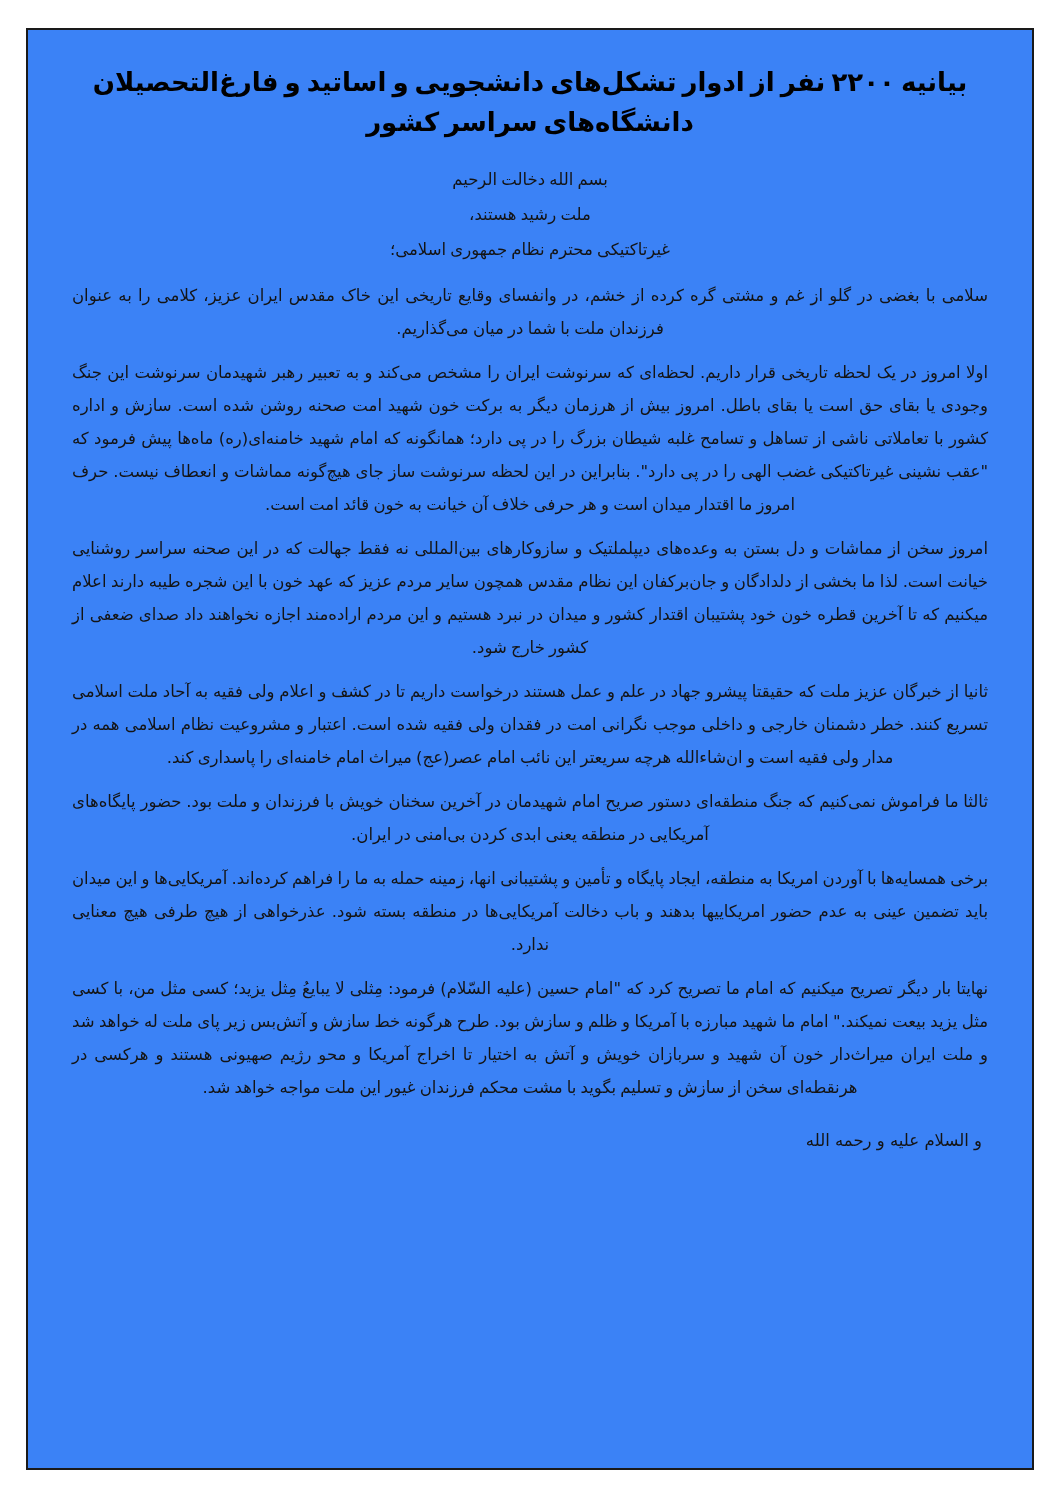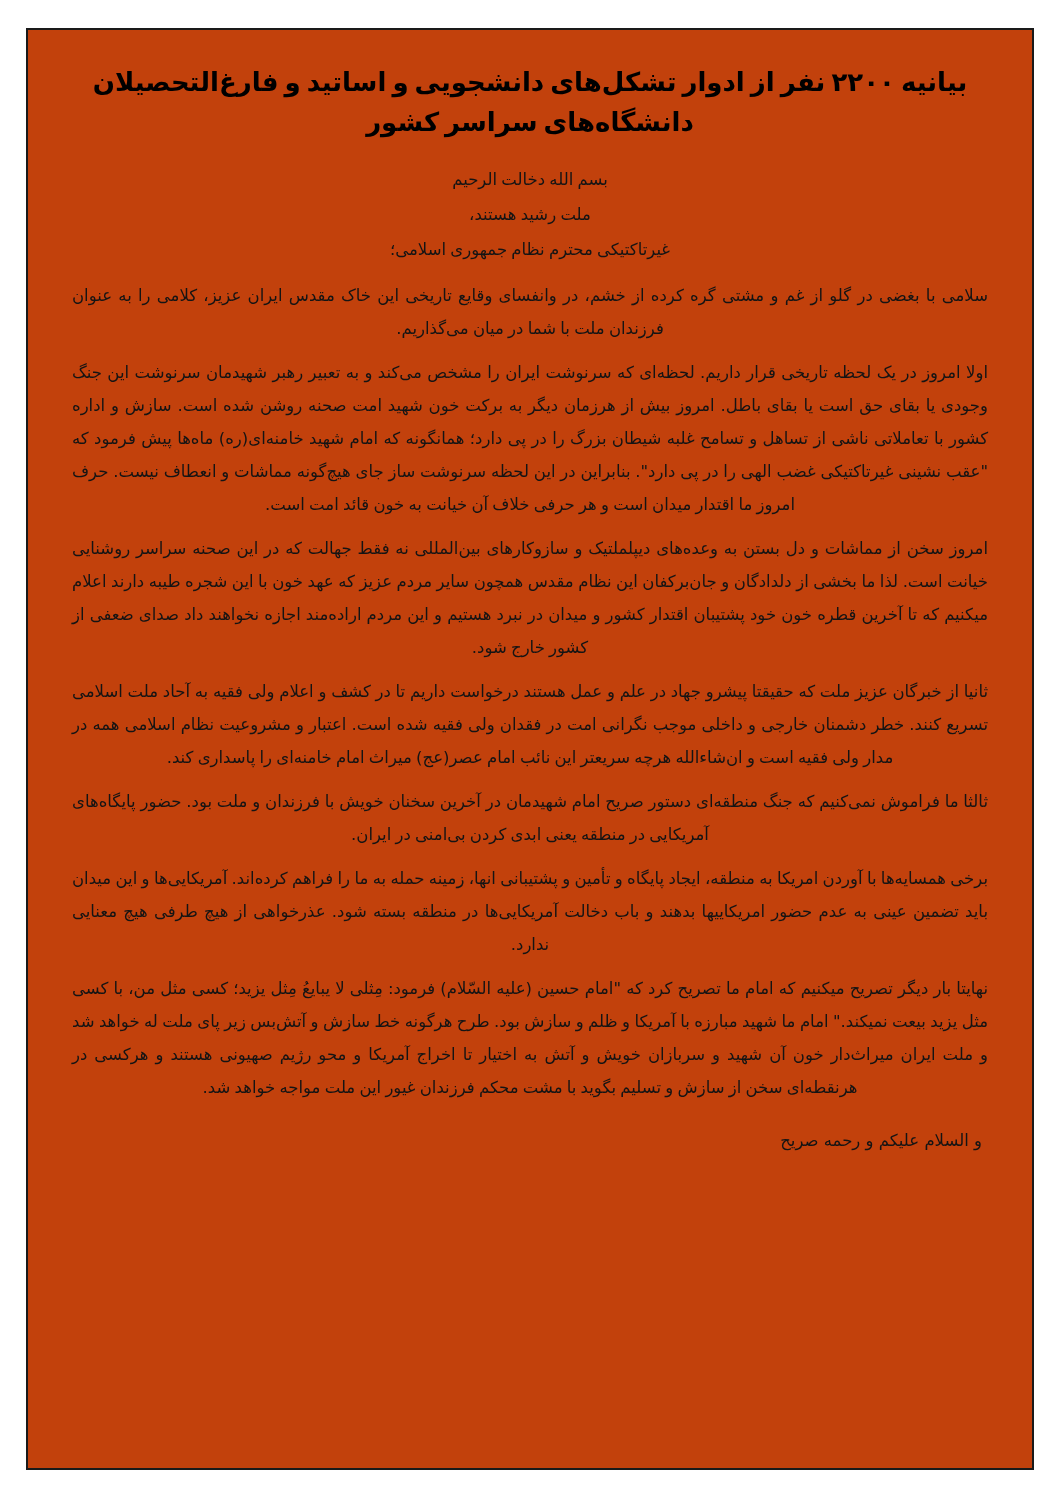--- a/index.html
+++ b/index.html
@@ -15,21 +15,21 @@
     color: #111111;
     overflow: hidden;
   }
   .page {
     position: absolute;
     top: 28px;
     right: 26px;
     left: 26px;
     bottom: 30px;
     border: 2px solid #1a1a1a;
-    background: #c2410c;
+    background: #3b82f6;
     box-sizing: border-box;
     overflow: hidden;
   }
   .inner {
     padding: 26px 44px 20px 44px;
     direction: rtl;
     text-align: right;
   }
   .headline {
     font-size: 26px;
@@ -85,16 +85,16 @@
     </div>
 
     <p class="body-para">سلامی با بغضی در گلو از غم و مشتی گره کرده از خشم، در وانفسای وقایع تاریخی این خاک مقدس ایران عزیز، کلامی را به عنوان فرزندان ملت با شما در میان می‌گذاریم.</p>
     <p class="body-para">اولا امروز در یک لحظه تاریخی قرار داریم. لحظه‌ای که سرنوشت ایران را مشخص می‌کند و به تعبیر رهبر شهیدمان سرنوشت این جنگ وجودی یا بقای حق است یا بقای باطل. امروز بیش از هرزمان دیگر به برکت خون شهید امت صحنه روشن شده است. سازش و اداره کشور با تعاملاتی ناشی از تساهل و تسامح غلبه شیطان بزرگ را در پی دارد؛ همانگونه که امام شهید خامنه‌ای(ره) ماه‌ها پیش فرمود که "عقب نشینی غیرتاکتیکی غضب الهی را در پی دارد". بنابراین در این لحظه سرنوشت ساز جای هیچ‌گونه مماشات و انعطاف نیست. حرف امروز ما اقتدار میدان است و هر حرفی خلاف آن خیانت به خون قائد امت است.</p>
     <p class="body-para">امروز سخن از مماشات و دل بستن به وعده‌های دیپلملتیک و سازوکارهای بین‌المللی نه فقط جهالت که در این صحنه سراسر روشنایی خیانت است. لذا ما بخشی از دلدادگان و جان‌برکفان این نظام مقدس همچون سایر مردم عزیز که عهد خون با این شجره طیبه دارند اعلام میکنیم که تا آخرین قطره خون خود پشتیبان اقتدار کشور و میدان در نبرد هستیم و این مردم اراده‌مند اجازه نخواهند داد صدای ضعفی از کشور خارج شود.</p>
     <p class="body-para">ثانیا از خبرگان عزیز ملت که حقیقتا پیشرو جهاد در علم و عمل هستند درخواست داریم تا در کشف و اعلام ولی فقیه به آحاد ملت اسلامی تسریع کنند. خطر دشمنان خارجی و داخلی موجب نگرانی امت در فقدان ولی فقیه شده است. اعتبار و مشروعیت نظام اسلامی همه در مدار ولی فقیه است و ان‌شاءالله هرچه سریعتر این نائب امام عصر(عج) میراث امام خامنه‌ای را پاسداری کند.</p>
     <p class="body-para">ثالثا ما فراموش نمی‌کنیم که جنگ منطقه‌ای دستور صریح امام شهیدمان در آخرین سخنان خویش با فرزندان و ملت بود. حضور پایگاه‌های آمریکایی در منطقه یعنی ابدی کردن بی‌امنی در ایران.</p>
     <p class="body-para">برخی همسایه‌ها با آوردن امریکا به منطقه، ایجاد پایگاه و تأمین و پشتیبانی انها، زمینه حمله به ما را فراهم کرده‌اند. آمریکایی‌ها و این میدان باید تضمین عینی به عدم حضور امریکاییها بدهند و باب دخالت آمریکایی‌ها در منطقه بسته شود. عذرخواهی از هیچ طرفی هیچ معنایی ندارد.</p>
     <p class="body-para">نهایتا بار دیگر تصریح میکنیم که امام ما تصریح کرد که "امام حسین (علیه السّلام) فرمود: مِثلی لا یبایعُ مِثل یزید؛ کسی مثل من، با کسی مثل یزید بیعت نمیکند." امام ما شهید مبارزه با آمریکا و ظلم و سازش بود. طرح هرگونه خط سازش و آتش‌بس زیر پای ملت له خواهد شد و ملت ایران میراث‌دار خون آن شهید و سربازان خویش و آتش به اختیار تا اخراج آمریکا و محو رژیم صهیونی هستند و هرکسی در هرنقطه‌ای سخن از سازش و تسلیم بگوید با مشت محکم فرزندان غیور این ملت مواجه خواهد شد.</p>
 
-    <p class="signoff">و السلام علیکم و رحمه صریح</p>
+    <p class="signoff">و السلام علیه و رحمه الله</p>
 
   </div>
 </div>
 
 </body></html>

